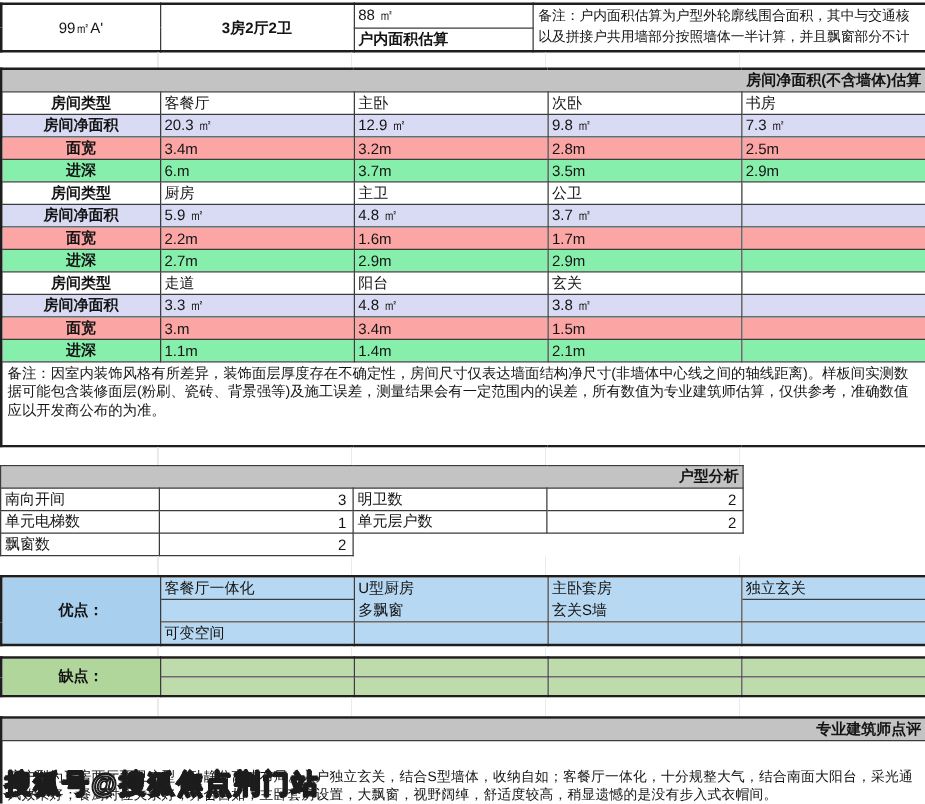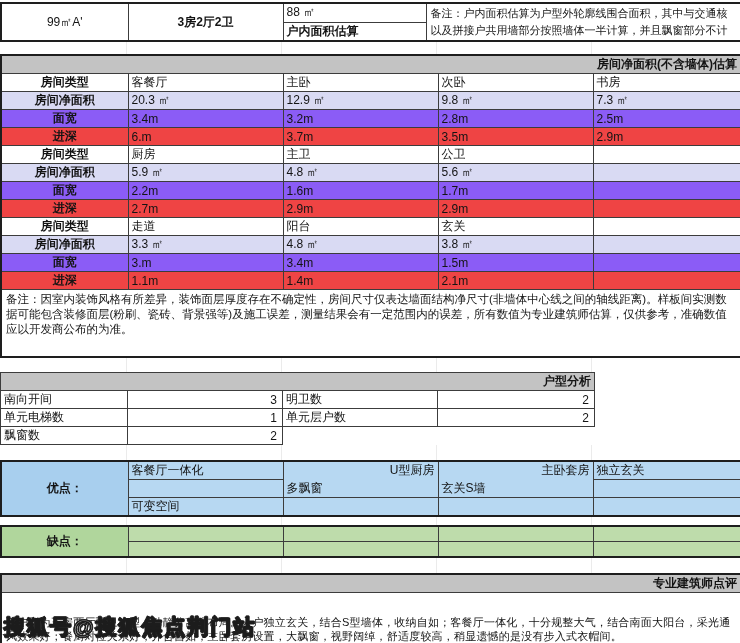--- a/index.html
+++ b/index.html
@@ -34,41 +34,41 @@
         transparent 437px, transparent 591px, #ebebeb 591px, #ebebeb 592px,
         transparent 592px);
   }
   .g12{height:12px;} .g14{height:14px;} .g15{height:15px;} .g8{height:8px;}
   .bold{font-weight:bold;}
   .center{text-align:center;}
   .right{text-align:right;padding-right:5px;}
   .title-band{background:#c3c3c3;font-weight:bold;text-align:right;height:16px;}
   .row-type td{background:#ffffff;height:15px;}
   .row-area td{background:#d9daf3;height:15px;}
-  .row-width td{background:#8b5cf6;height:15px;}
-  .row-depth td{background:#ef4444;height:15px;}
+  .row-width td{background:#fca5a5;height:15px;}
+  .row-depth td{background:#86efac;height:15px;}
   .lblcol{font-weight:bold;text-align:center;margin-top:44px;}
   .footnote{
     height:62px;font-size:11.5px;line-height:15px;
     white-space:normal;vertical-align:top;padding:2px 4px;
     font-weight:normal;background:#fff;border-radius:13px;
   }
   .summary td{height:17px;}
   .summary .remark{
     font-size:11px;line-height:17px;white-space:normal;
     vertical-align:middle;padding:1px 4px;margin-left:11px;
   }
   .hx{width:594px;}
   .hx td{height:14px;margin-left:43px;}
   .hx .noborder{border:none;background:transparent;}
   .pros td{background:#b7d8f2;height:17px;}
   .pros .lab{background:#a8cfee;}
   .cons td{background:#bedcab;height:14px;}
   .cons .lab{background:#b0d69c;}
-  .no-bb{border-bottom:none;text-align:right;}
+  .no-bb{border-bottom:none;}
   .no-bt{border-top:none;}
   .review-head{height:16px;}
   .review-body{
     height:74px;font-size:11px;line-height:14px;letter-spacing:0.2px;
     white-space:normal;vertical-align:top;padding:22px 4px 2px 4px;
   }
   .watermark{
     position:absolute;left:4px;bottom:2px;
     font-size:21px;font-weight:bold;letter-spacing:2px;
     color:#f4f4f4;
@@ -151,21 +151,21 @@
       <td class="lblcol">房间类型</td>
       <td>厨房</td>
       <td>主卫</td>
       <td>公卫</td>
       <td></td>
     </tr>
     <tr class="row-area">
       <td class="lblcol">房间净面积</td>
       <td>5.9 ㎡</td>
       <td>4.8 ㎡</td>
-      <td>5.6 ㎡</td>
+      <td>3.7 ㎡</td>
       <td></td>
     </tr>
     <tr class="row-width">
       <td class="lblcol">面宽</td>
       <td>2.2m</td>
       <td>1.6m</td>
       <td>1.7m</td>
       <td></td>
     </tr>
     <tr class="row-depth">

